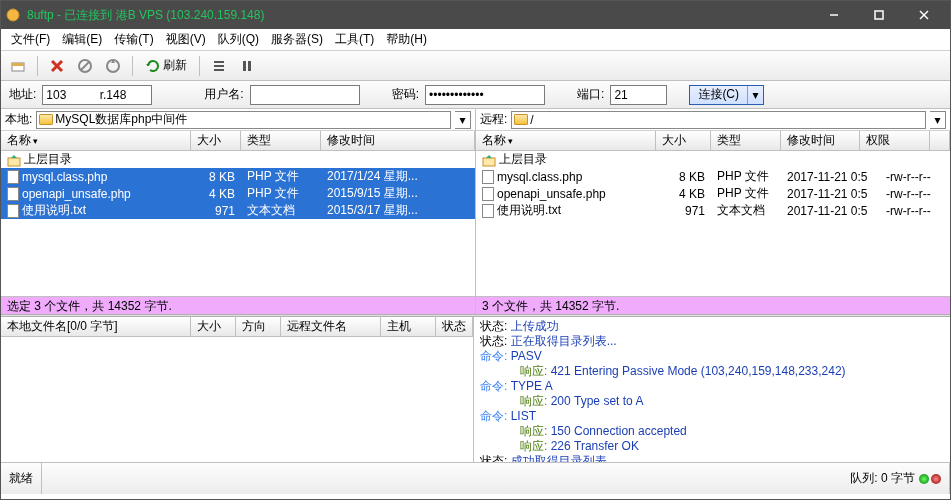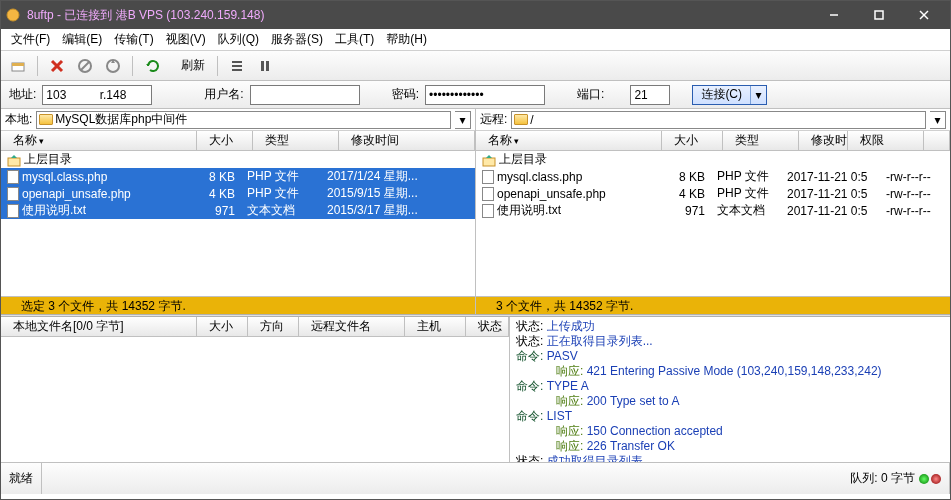--- a/index.html
+++ b/index.html
@@ -1,65 +1,65 @@
 <!DOCTYPE html>
 <html><head>
 <meta charset="utf-8">
 <style>
 * { box-sizing: border-box; margin: 0; padding: 0; font-family: "Microsoft YaHei", "SimSun", Arial, sans-serif; font-size: 12px; }
 body { background: #fff; width: 951px; height: 500px; overflow: hidden; border: 1px solid #555; }
-.titlebar { background: #4a4a4a; color: #f0abfc; height: 28px; display: flex; align-items: center; padding: 0 4px; }
+.titlebar { background: #4a4a4a; color: #22c55e; height: 28px; display: flex; align-items: center; padding: 0 4px; }
 .titlebar .icon { width: 16px; height: 16px; margin-right: 6px; }
 .titlebar .title { flex: 1; }
 .titlebar .winbtn { width: 45px; height: 28px; display: flex; align-items: center; justify-content: center; color: #fff; }
 .menubar { background: #fff; height: 22px; display: flex; align-items: center; padding: 0 4px; border-bottom: 1px solid #d0d0d0; }
 .menubar .item { padding: 2px 6px; cursor: default; }
 .toolbar { background: linear-gradient(#fdfdfd,#ececec); height: 30px; display: flex; align-items: center; padding: 0 6px; gap: 6px; border-bottom: 1px solid #c0c0c0; }
 .tb-sep { width: 1px; height: 20px; background: #c0c0c0; margin: 0 2px; }
 .tb-btn { width: 22px; height: 22px; display: flex; align-items: center; justify-content: center; border-radius: 2px; }
-.tb-refresh { display: flex; align-items: center; gap: 20px; padding: 0 4px; }
+.tb-refresh { display: flex; align-items: center; gap: 2px; padding: 0 4px; }
 .connbar { background: linear-gradient(#fdfdfd,#ececec); height: 28px; display: flex; align-items: center; padding: 0 8px; gap: 6px; border-bottom: 1px solid #c0c0c0; }
 .connbar label { white-space: nowrap; }
 .connbar input { height: 20px; border: 1px solid #7a7a7a; padding: 0 3px; background: #fff; }
 .connbar .w-addr { width: 110px; }
 .connbar .w-user { width: 110px; }
 .connbar .w-pass { width: 120px; }
-.connbar .w-port { width: 40px; margin-left: 20px; }
+.connbar .w-port { width: 57px; }
 .conn-btn { display: flex; align-items: center; border: 1px solid #2a5db0; background: linear-gradient(#e8f0ff,#cfe0ff); height: 20px; }
 .conn-btn .lbl { padding: 0 8px; }
 .conn-btn .dd { width: 16px; border-left: 1px solid #7aa0d8; display:flex; align-items:center; justify-content:center; height:100%; }
 .main { display: flex; height: 205px; }
 .pane { flex: 1; display: flex; flex-direction: column; border-right: 1px solid #c0c0c0; overflow:hidden; }
 .pane:last-child { border-right: none; }
 .pathrow { display: flex; align-items: center; height: 22px; padding: 0 4px; gap: 4px; border-bottom: 1px solid #d0d0d0; }
 .pathrow .path-input { flex: 1; height: 18px; border: 1px solid #888; display:flex; align-items:center; padding:2px 2px; gap:2px; }
 .small-dd { width:16px; height:18px; border:1px solid #888; border-left:none; display:flex;align-items:center;justify-content:center; }
 .listhdr { display: flex; background: linear-gradient(#fff,#e8e8e8); border-bottom: 1px solid #c0c0c0; height: 20px; }
-.listhdr .col { border-right: 1px solid #c0c0c0; padding: 2px 6px; display:flex; align-items:center; gap:2px; overflow:hidden; white-space:nowrap;margin-left:6px; }
+.listhdr .col { border-right: 1px solid #c0c0c0; padding: 2px 6px; display:flex; align-items:center; gap:2px; overflow:hidden; white-space:nowrap; }
 .listbody { flex: 1; overflow: auto; background: #fff; }
 .row { display: flex; height: 17px; align-items: center; white-space: nowrap; }
 .row .cell { padding: 0 6px; overflow: hidden; }
 .row.sel { background: #2a72d4; color: #fff; }
 .c-name { width: 190px; display:flex; align-items:center; gap:3px; }
 .c-size { width: 50px; text-align: right; }
 .c-type { width: 80px; }
 .c-date { flex: 1; }
 .c-perm { width: 70px; }
 .r .c-name { width: 180px; }
 .r .c-size { width: 55px; }
 .r .c-type { width: 70px; }
 .r .c-date { width: 105px; }
-.statusline { border-top: 1px solid #c0c0c0; height: 18px; padding: 1px 20px; background:#eab308; }
+.statusline { border-top: 1px solid #c0c0c0; height: 18px; padding: 1px 6px; background:#f0abfc; }
 .midsplit { height: 3px; background: #e0e0e0; border-top:1px solid #b0b0b0; border-bottom:1px solid #b0b0b0; }
 .bottom { display: flex; height: 145px; }
 .queue { flex: 1; border-right: 1px solid #c0c0c0; display:flex; flex-direction:column; }
 .log { flex: 1; overflow:auto; background:#fff; padding:2px 6px; line-height:15px; font-family:"SimSun",monospace; }
 .log .line { white-space: nowrap; }
 .log .lbl-status { color:#000; }
-.log .lbl-cmd { color:#14532d; }
+.log .lbl-cmd { color:#3b82f6; }
 .log .lbl-resp { color:#4d7c0f;padding-left:40px; }
 .log .val-blue { color:#1a3fb5; }
 .statusbar { height: 32px; border-top:1px solid #c0c0c0; display:flex; align-items:center; background:linear-gradient(#fdfdfd,#ececec); }
 .statusbar .cell { padding:0 8px; border-right:1px solid #c0c0c0; height:100%; display:flex; align-items:center; }
 .statusbar .spacer { flex:1; }
 .foldericon { width:14px; height:11px; background:linear-gradient(#ffe9a8,#f5c23e); border:1px solid #c8922a; border-radius:1px; display:inline-block; }
 .fileicon { width:12px; height:14px; background:#fff; border:1px solid #888; display:inline-block; position:relative; }
 .upicon { width:14px; height:14px; display:inline-block; }
 .sort-caret { font-size:9px; }
 .led-green{width:10px;height:10px;border-radius:50%;background:radial-gradient(#6f6,#070);display:inline-block;margin-left:4px}

